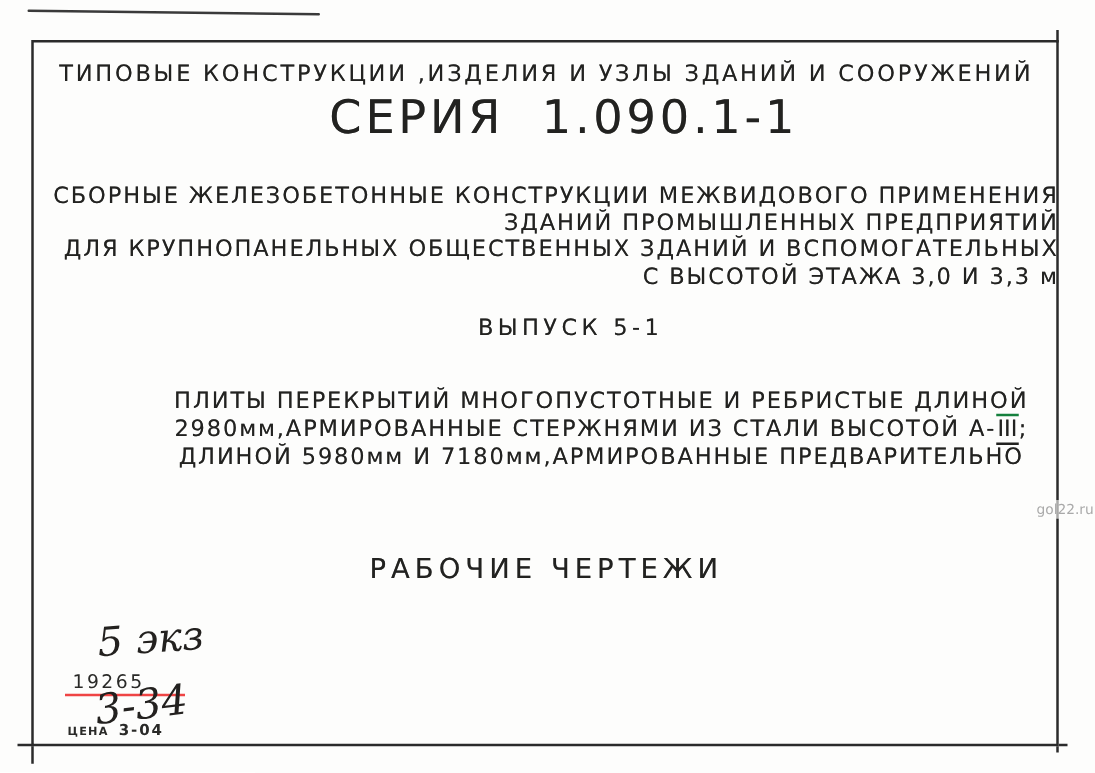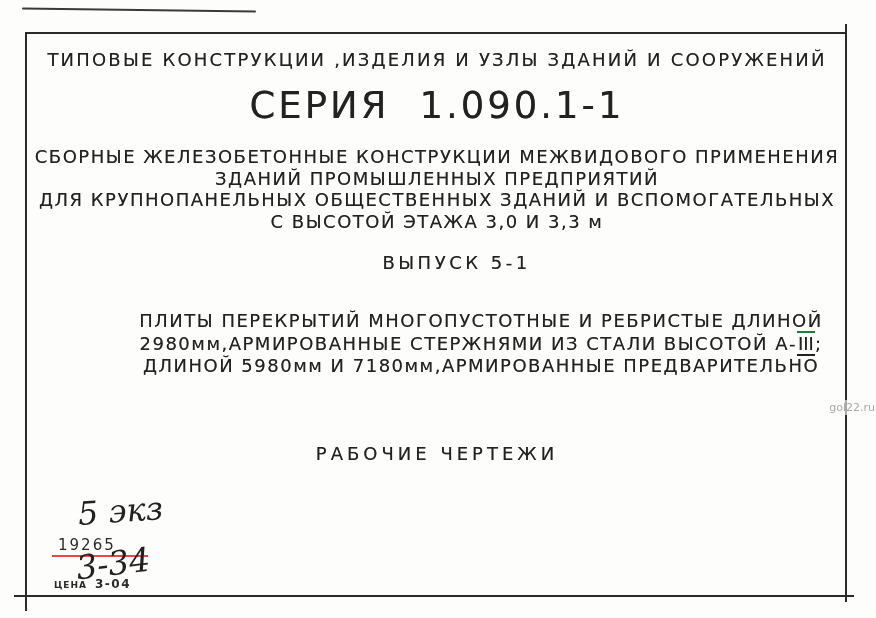--- a/index.html
+++ b/index.html
@@ -44,26 +44,26 @@
     position: absolute;
     left: 27px;
     width: 820px;
     text-align: center;
     white-space: nowrap;
     color: #222220;
     text-shadow: 0 0 0.5px rgba(30,30,30,0.55);
   }
 
   .top-line   { top: 49px;  font-size: 18px; letter-spacing: 2.2px; }
-  .series     { top: 84px;  font-size: 37px; letter-spacing: 3px; }
+  .series     { top: 72px;  font-size: 37px; letter-spacing: 3px; margin-left: 14px; }
   .series .series-number { margin-left: 30px; }
-  .subtitle   { top: 146px; font-size: 18px; letter-spacing: 1.5px; line-height: 21.5px; }
+  .subtitle   { top: 146px; font-size: 18px; letter-spacing: 1.5px; line-height: 21.5px; text-align: right; }
   .issue      { top: 252px; font-size: 18px; letter-spacing: 3.5px; padding-left: 39px; }
   .description{ top: 310px; font-size: 18px; letter-spacing: 1.5px; line-height: 22.5px; margin-left: 44px; }
-  .doc-type   { top: 443px; font-size: 18px; letter-spacing: 4px; }
+  .doc-type   { top: 443px; font-size: 22px; letter-spacing: 4px; }
 
   .roman-barred {
     border-top: 2px solid #15803d;
     border-bottom: 2px solid #222220;
     padding: 0 1px;
     letter-spacing: 0;
   }
   .roman-underlined {
     border-bottom: 2px solid #222220;
     padding: 0 1px;

